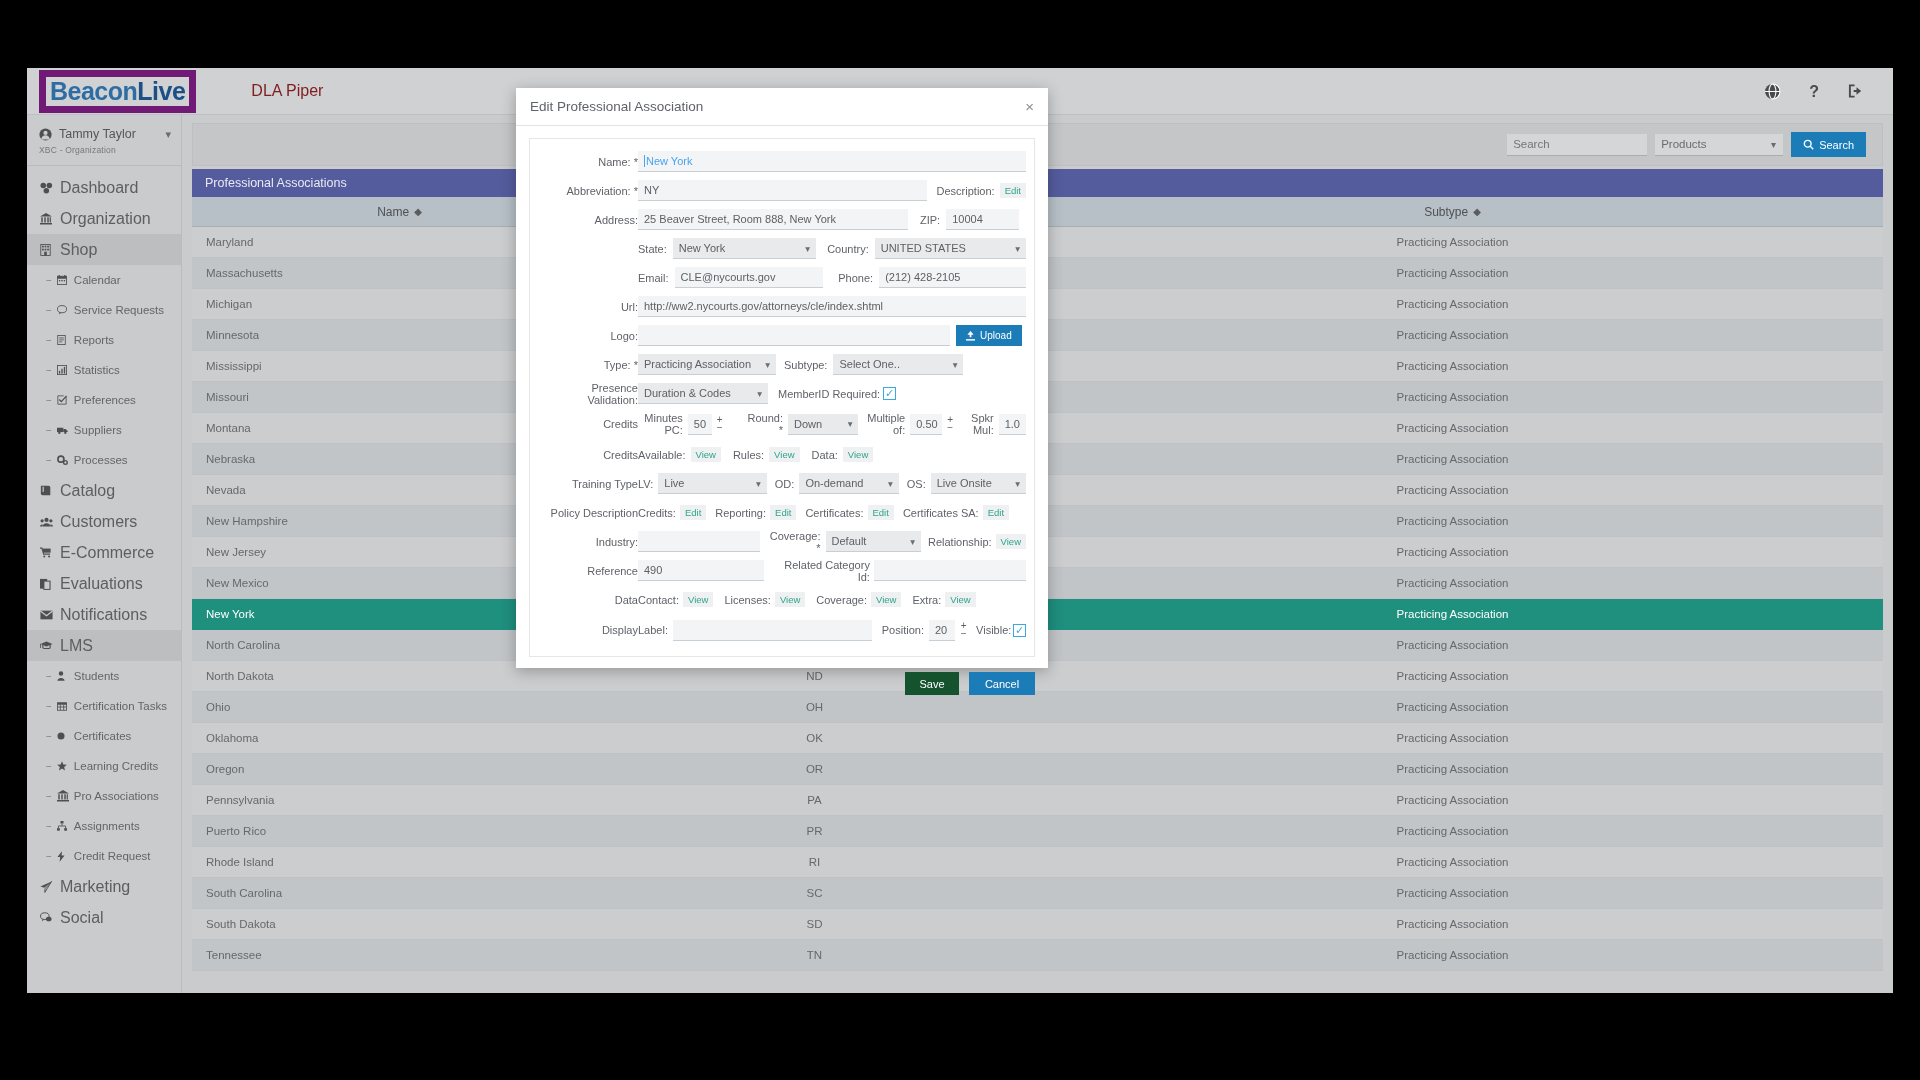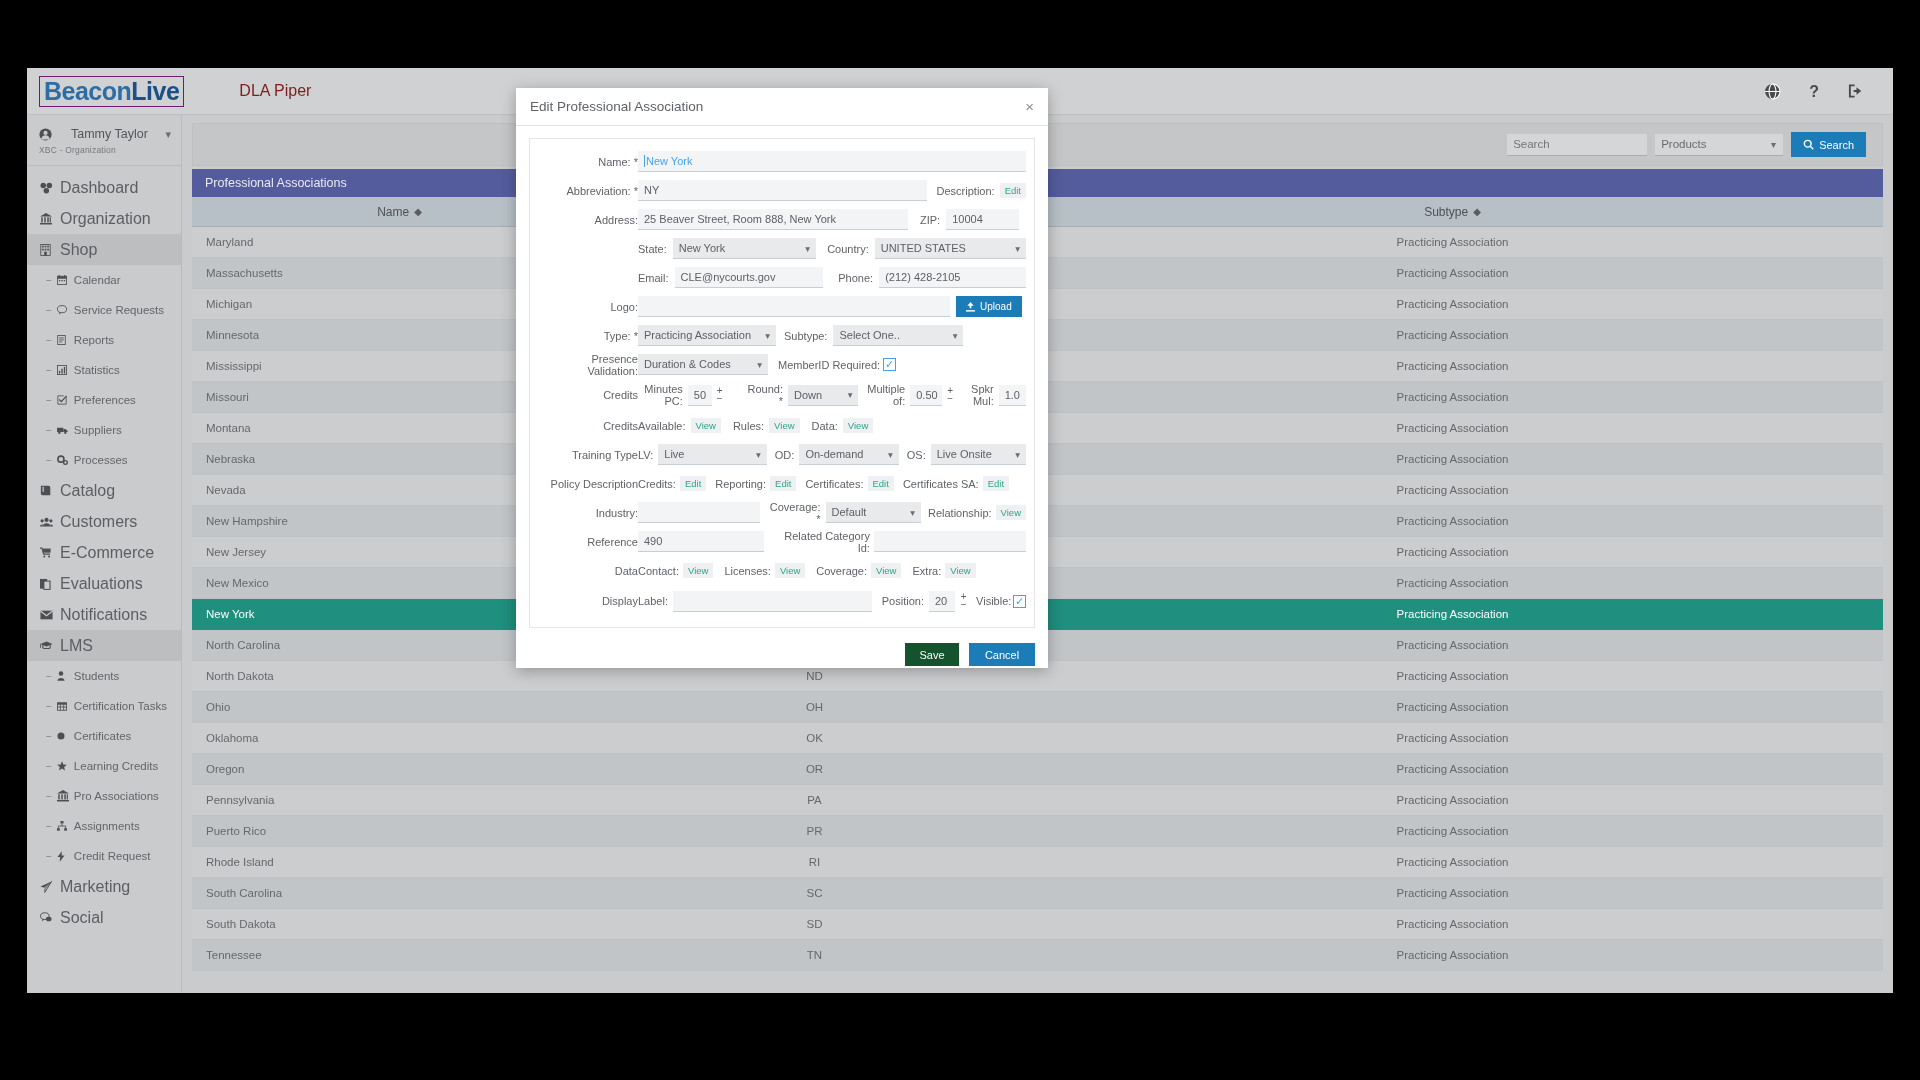--- a/index.html
+++ b/index.html
@@ -18,21 +18,21 @@
   }
 
   
   .topbar {
     position: absolute; left: 0; top: 0; width: 100%; height: 47px;
     background: #cfd1d3; border-bottom: 1px solid #bdc0c2;
     display: flex; align-items: center;
   }
   .logo-box {
     margin-left: 12px; padding: 2px 4px;
-    border: 1px solid #701a75;
+    border: 7px solid #701a75;
     font-size: 25px; font-weight: bold; letter-spacing: -0.5px;
     color: #2e6da4; font-family: "Liberation Sans", sans-serif;
     line-height: 1;
   }
   .logo-box .live { color: #1b4f86; }
   .brand-title {
     margin-left: 55px; font-size: 16px; color: #7f1d1d;
   }
   .topbar-right {
     margin-left: auto; margin-right: 28px;
@@ -44,21 +44,21 @@
   .sidebar {
     position: absolute; left: 0; top: 47px;
     width: 155px; height: 878px;
     background: #c9cbcd; border-right: 1px solid #b9bcbe;
     overflow: hidden;
   }
   .user-block {
     padding: 12px 10px 10px 12px;
     border-bottom: 1px solid #b9bcbe;
   }
-  .user-row { display: flex; align-items: flex-end; gap: 12px; }
+  .user-row { display: flex; align-items: flex-end; }
   .user-name { font-size: 12.5px; color: #54565a; margin-left: 7px; }
   .user-caret { margin-left: auto; color: #6a6c70; font-size: 11px; }
   .user-org { font-size: 8.5px; color: #76787c; margin-top: 4px; letter-spacing: .2px;}
 
   .nav { padding-top: 6px; }
   .nav-item {
     display: flex; align-items: center;
     height: 31px; padding-left: 13px;
     font-size: 16px; color: #5c5e62; cursor: pointer;
   }
@@ -754,20 +754,26 @@
           <div class="flabel">Email:</div>
           <div class="inp" style="width:157px;margin-left:6px">
               <span>CLE@nycourts.gov</span>
             </div>
           <div class="flabel" style="margin-left:15px">Phone:</div>
           <div class="inp" style="width:155px;margin-left:6px">
               <span>(212) 428-2105</span>
             </div>
         </div>
 
+        <div class="frow">
+          <div class="flabel lead">Url:</div>
+          <div class="inp w-full">
+              <span>http://ww2.nycourts.gov/attorneys/cle/index.shtml</span>
+            </div>
+        </div>
 
         <div class="frow">
           <div class="flabel lead">Logo:</div>
           <div class="inp" style="width:312px">
               <span></span>
             </div>
           <button class="upload-btn" style="margin-left:6px">
             <span>
               <svg width="9" height="10" viewBox="0 0 10 11">
                   <path d="M5 0 L8.5 4 H6 v3 H4 V4 H1.5 z" fill="#fff"></path>

